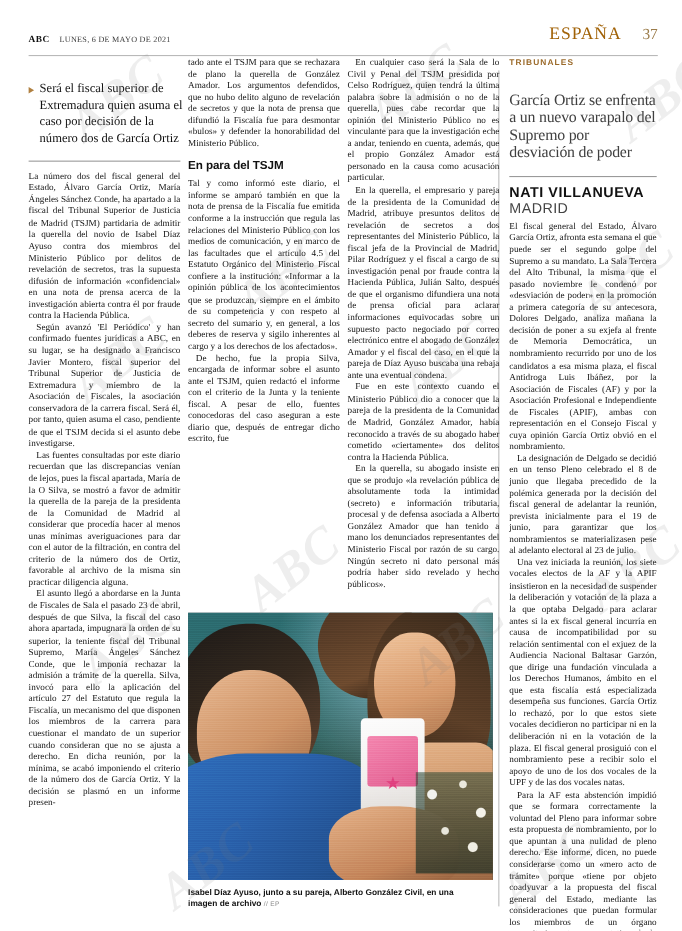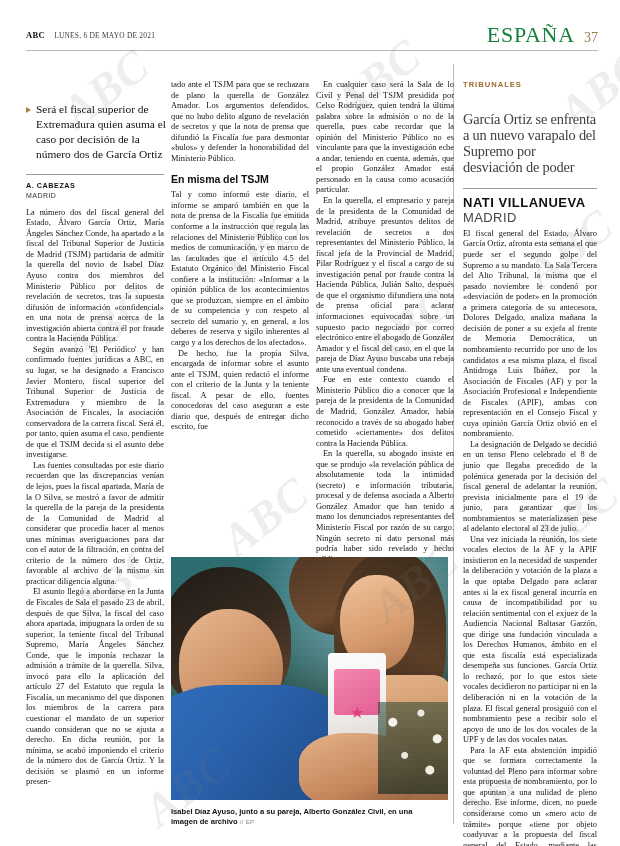--- a/index.html
+++ b/index.html
@@ -70,42 +70,43 @@
   .mh-right {
     position: absolute;
     right: 0;
     top: -6px;
     display: flex;
     align-items: baseline;
     gap: 9px;
   }
   .mh-section {
     font-family: "Liberation Serif", serif;
-    font-size: 22px;
+    font-size: 16px;
     letter-spacing: .8px;
-    color: #15803d;
+    color: #a16207;
   }
   .mh-folio {
     font-family: "Liberation Serif", serif;
     font-size: 14px;
     color: #9b7c4a;
+    margin-left: 10px;
   }
 
   .rule-top {
     position: absolute;
     left: 26px;
     right: 22px;
     top: 50px;
     border-top: 0.7px solid #b9b9b9;
   }
 
   
   .col {
     position: absolute;
-    top: 80px;
+    top: 52px;
     width: 138px;
   }
   .c1 { left: 26px; }
   .c2 { left: 171px; }
   .c3 { left: 316px; }
   .c4 { left: 463px; width: 134px; }
 
   
   .vrule {
     position: absolute;
@@ -390,38 +391,34 @@
   <div class="vrule"></div>
 
   <div class="col c1">
 
     <div class="sumario">
       <span class="bullet-tri"></span>
       <span class="sumario-text">Será el fiscal superior de Extremadura quien asuma el caso por decisión de la número dos de García Ortiz</span>
     </div>
 
     <div class="rule-byline"></div>
-    <div class="byline">
-      <span>A. CABEZAS</span>
-      <span class="place">MADRID</span>
-    </div>
 
     <div class="body-text">
       <p class="first">La número dos del fiscal general del Estado, Álvaro García Ortiz, María Ángeles Sánchez Conde, ha apartado a la fiscal del Tribunal Superior de Justicia de Madrid (TSJM) partidaria de admitir la querella del novio de Isabel Díaz Ayuso contra dos miembros del Ministerio Público por delitos de revelación de secretos, tras la supuesta difusión de información «confidencial» en una nota de prensa acerca de la investigación abierta contra él por fraude contra la Hacienda Pública.</p>
       <p>Según avanzó 'El Periódico' y han confirmado fuentes jurídicas a ABC, en su lugar, se ha designado a Francisco Javier Montero, fiscal superior del Tribunal Superior de Justicia de Extremadura y miembro de la Asociación de Fiscales, la asociación conservadora de la carrera fiscal. Será él, por tanto, quien asuma el caso, pendiente de que el TSJM decida si el asunto debe investigarse.</p>
       <p>Las fuentes consultadas por este diario recuerdan que las discrepancias venían de lejos, pues la fiscal apartada, María de la O Silva, se mostró a favor de admitir la querella de la pareja de la presidenta de la Comunidad de Madrid al considerar que procedía hacer al menos unas mínimas averiguaciones para dar con el autor de la filtración, en contra del criterio de la número dos de Ortiz, favorable al archivo de la misma sin practicar diligencia alguna.</p>
       <p>El asunto llegó a abordarse en la Junta de Fiscales de Sala el pasado 23 de abril, después de que Silva, la fiscal del caso ahora apartada, impugnara la orden de su superior, la teniente fiscal del Tribunal Supremo, María Ángeles Sánchez Conde, que le imponía rechazar la admisión a trámite de la querella. Silva, invocó para ello la aplicación del artículo 27 del Estatuto que regula la Fiscalía, un mecanismo del que disponen los miembros de la carrera para cuestionar el mandato de un superior cuando consideran que no se ajusta a derecho. En dicha reunión, por la mínima, se acabó imponiendo el criterio de la número dos de García Ortiz. Y la decisión se plasmó en un informe presen-</p>
     </div>
   </div>
 
   <div class="col c2">
     <div class="body-text">
       <p class="first">tado ante el TSJM para que se rechazara de plano la querella de González Amador. Los argumentos defendidos, que no hubo delito alguno de revelación de secretos y que la nota de prensa que difundió la Fiscalía fue para desmontar «bulos» y defender la honorabilidad del Ministerio Público.</p>
     </div>
-    <h2 class="subhead">En misma del TSJM</h2>
+    <h2 class="subhead">En para del TSJM</h2>
     <div class="body-text">
       <p class="first">Tal y como informó este diario, el informe se amparó también en que la nota de prensa de la Fiscalía fue emitida conforme a la instrucción que regula las relaciones del Ministerio Público con los medios de comunicación, y en marco de las facultades que el artículo 4.5 del Estatuto Orgánico del Ministerio Fiscal confiere a la institución: «Informar a la opinión pública de los acontecimientos que se produzcan, siempre en el ámbito de su competencia y con respeto al secreto del sumario y, en general, a los deberes de reserva y sigilo inherentes al cargo y a los derechos de los afectados».</p>
       <p>De hecho, fue la propia Silva, encargada de informar sobre el asunto ante el TSJM, quien redactó el informe con el criterio de la Junta y la teniente fiscal. A pesar de ello, fuentes conocedoras del caso aseguran a este diario que, después de entregar dicho escrito, fue</p>
     </div>
   </div>
 
   <div class="col c3">
     <div class="body-text">
       <p>En cualquier caso será la Sala de lo Civil y Penal del TSJM presidida por Celso Rodríguez, quien tendrá la última palabra sobre la admisión o no de la querella, pues cabe recordar que la opinión del Ministerio Público no es vinculante para que la investigación eche a andar, teniendo en cuenta, además, que el propio González Amador está personado en la causa como acusación particular.</p>
       <p>En la querella, el empresario y pareja de la presidenta de la Comunidad de Madrid, atribuye presuntos delitos de revelación de secretos a dos representantes del Ministerio Público, la fiscal jefa de la Provincial de Madrid, Pilar Rodríguez y el fiscal a cargo de su investigación penal por fraude contra la Hacienda Pública, Julián Salto, después de que el organismo difundiera una nota de prensa oficial para aclarar informaciones equivocadas sobre un supuesto pacto negociado por correo electrónico entre el abogado de González Amador y el fiscal del caso, en el que la pareja de Díaz Ayuso buscaba una rebaja ante una eventual condena.</p>

